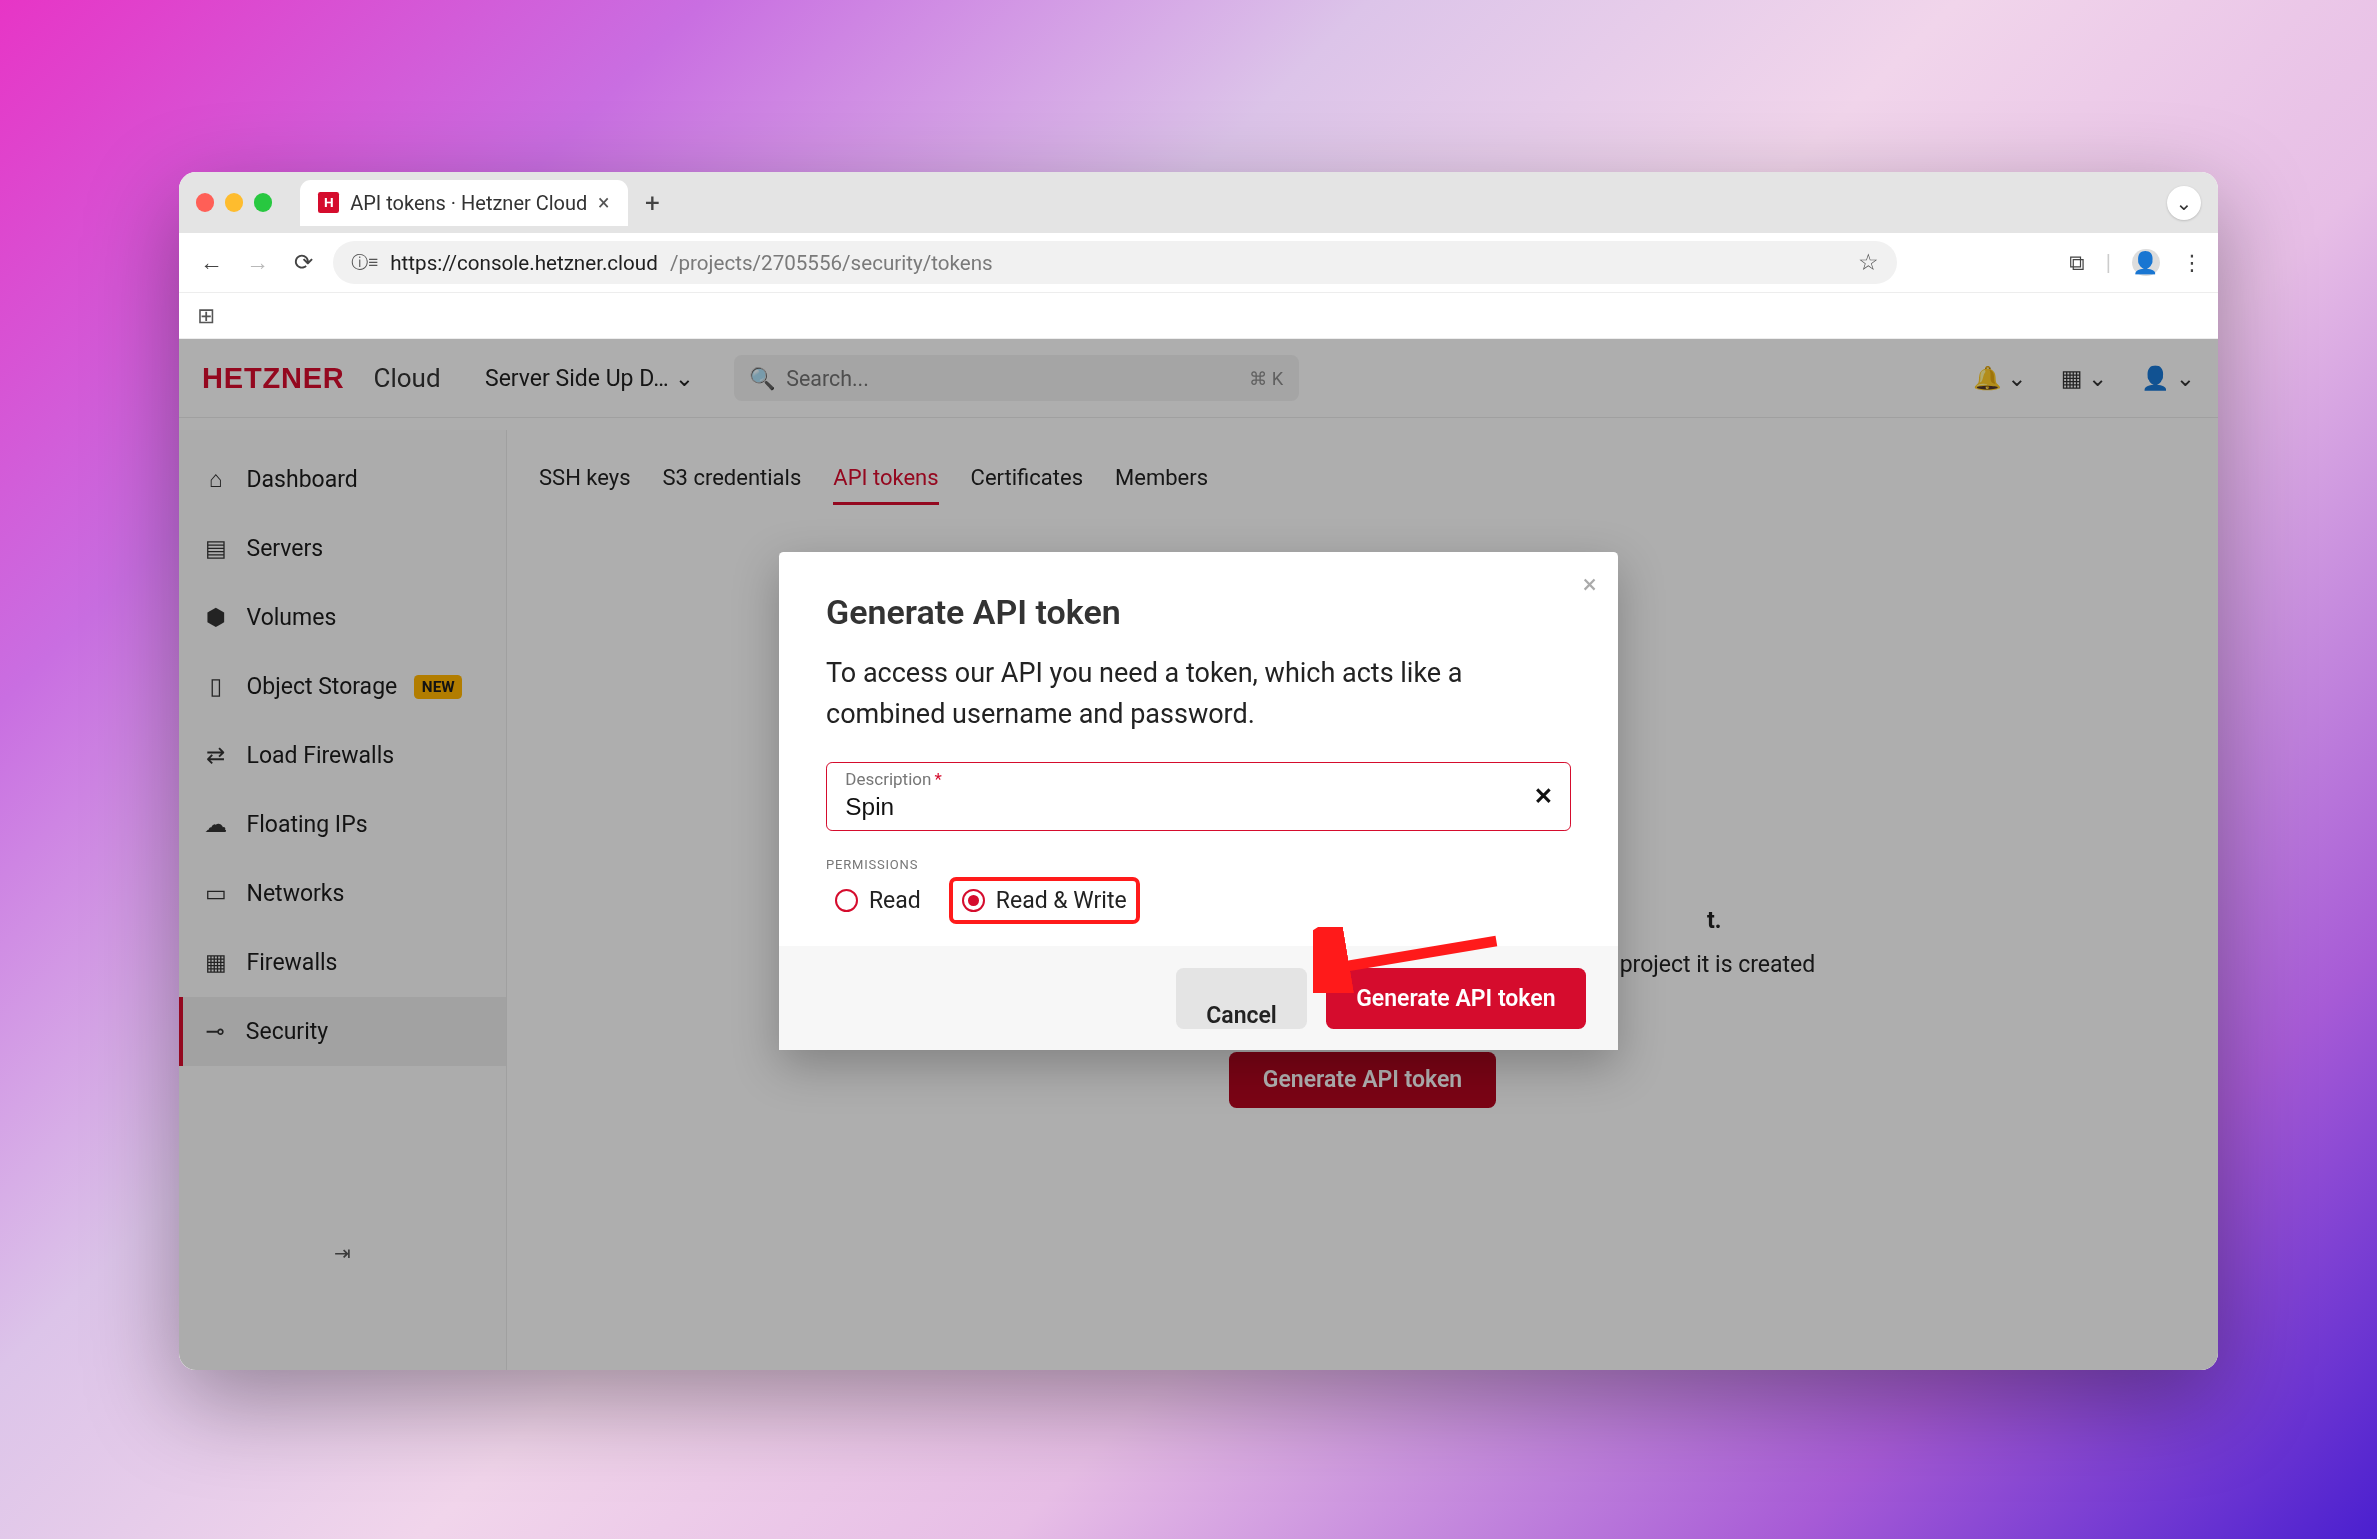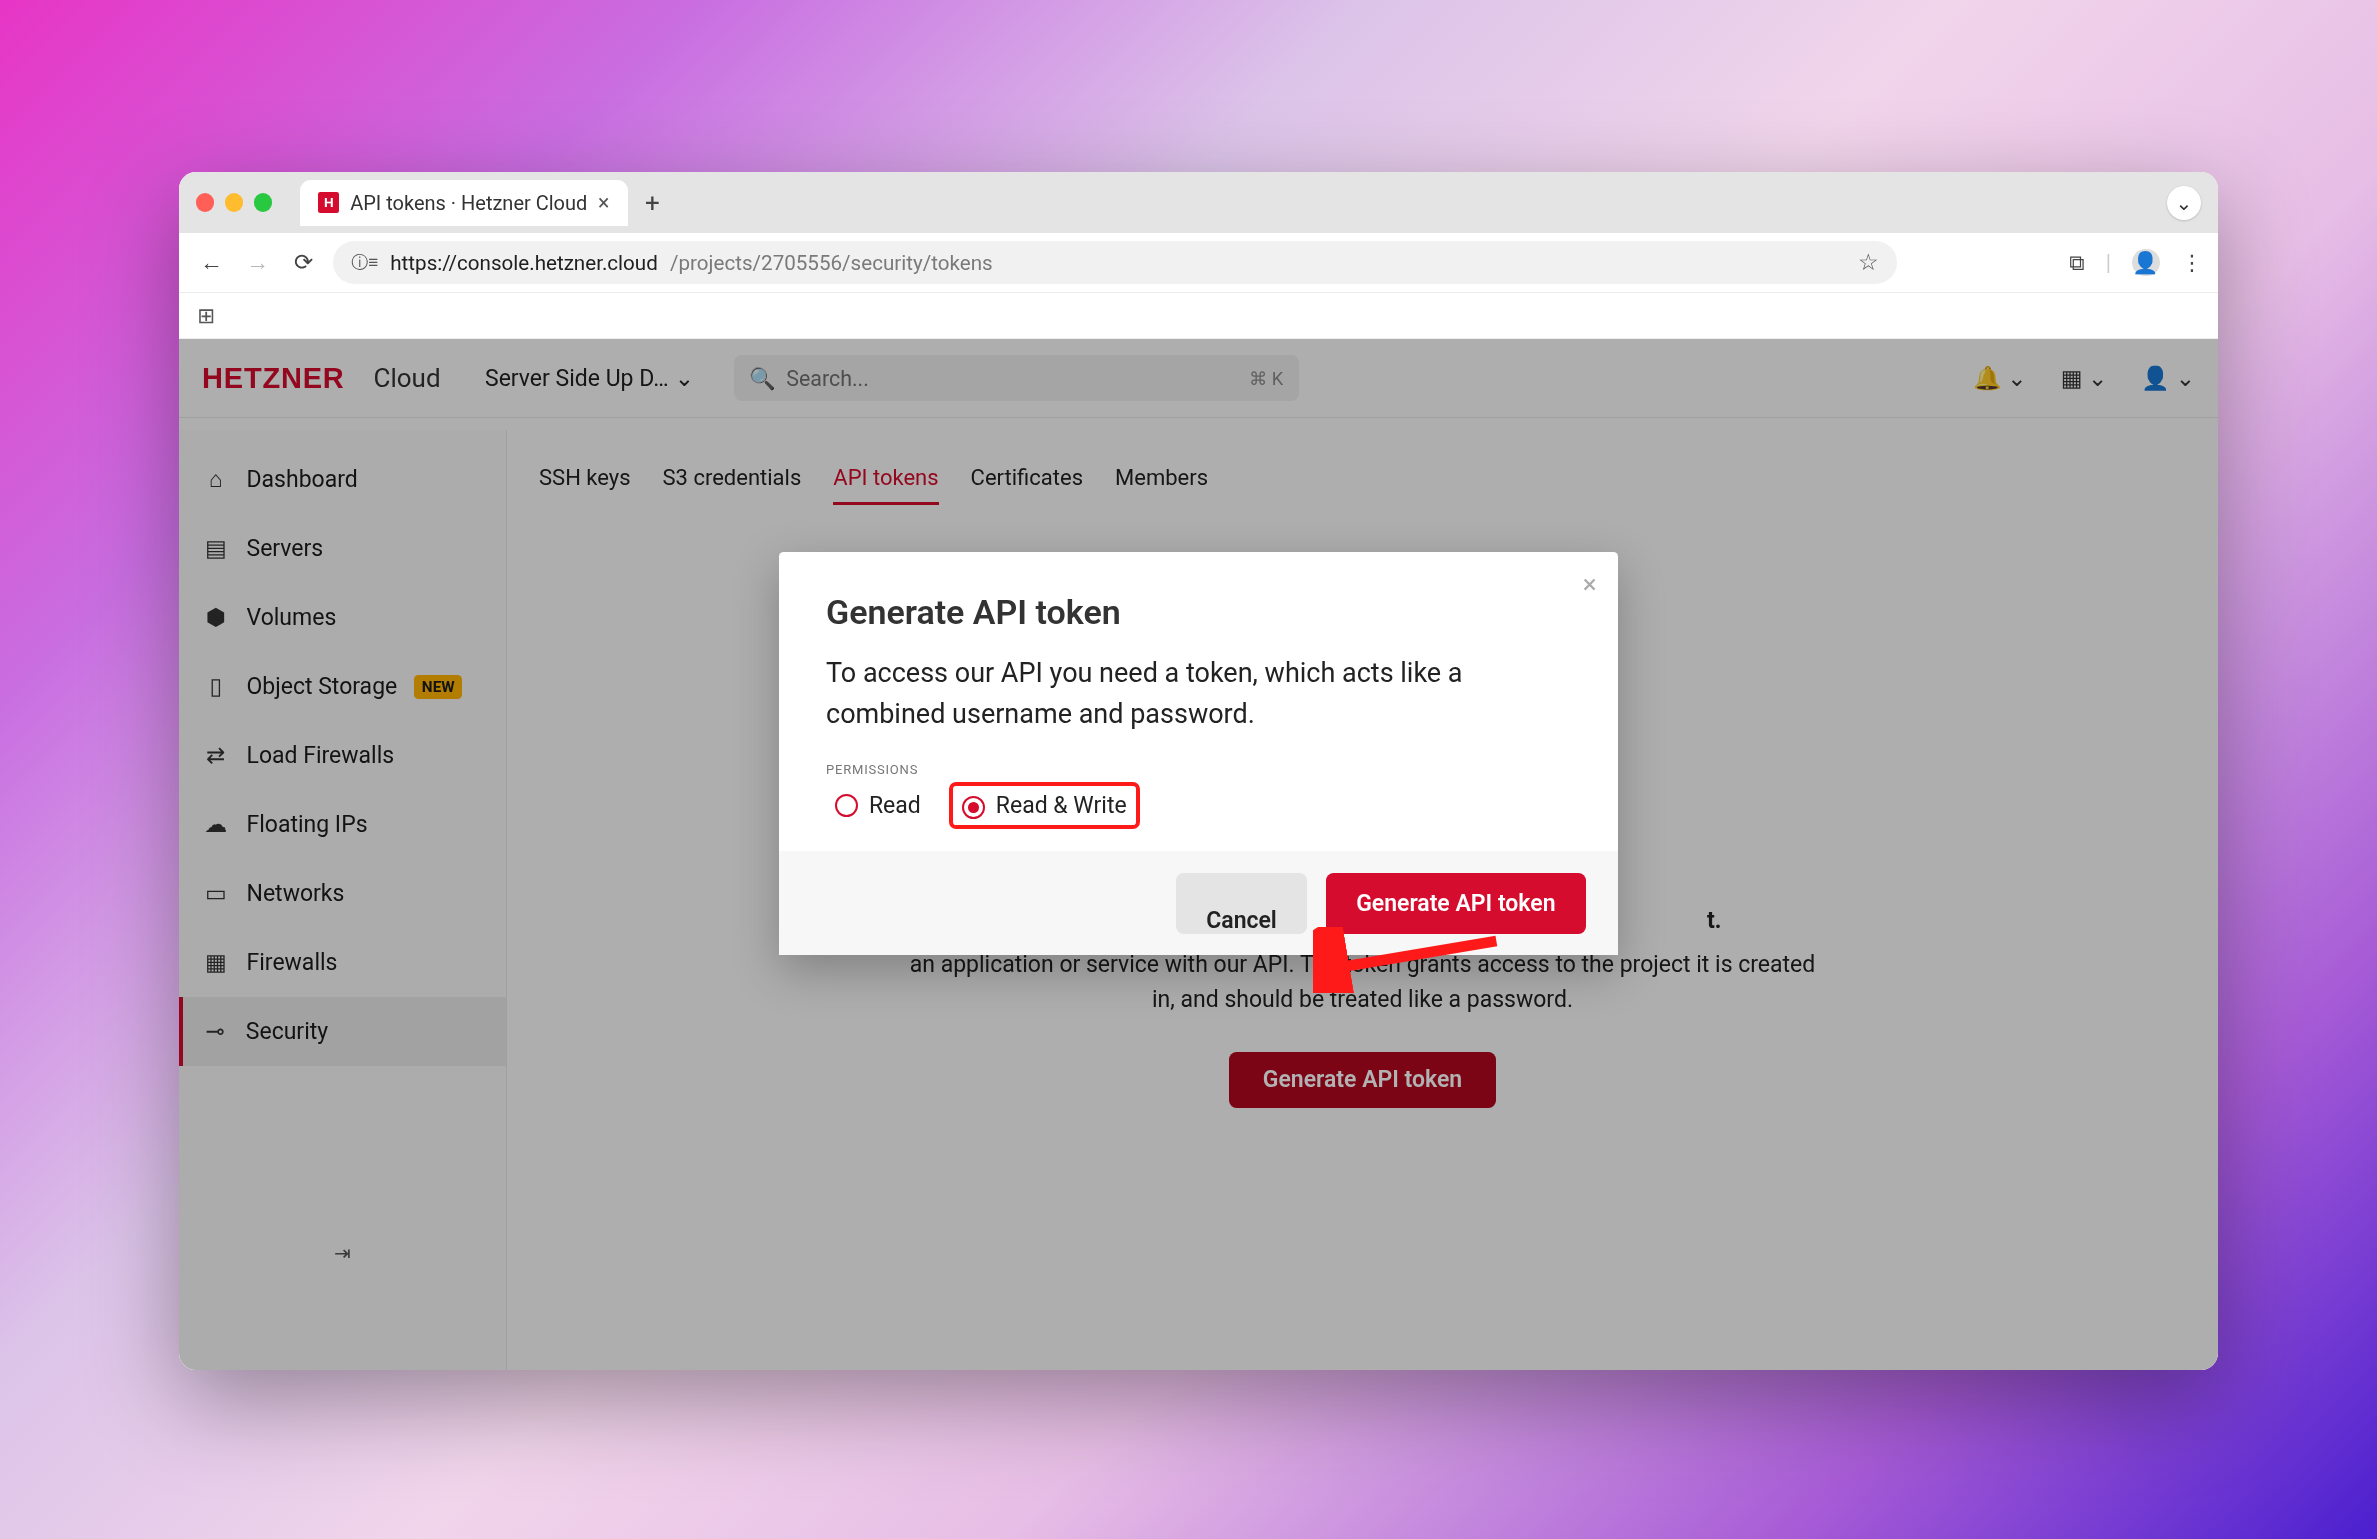--- a/index.html
+++ b/index.html
@@ -115,21 +115,21 @@
   .field-label{ position:absolute; top:6.1px; left:18.3px; font-size:17px; color:#777;}
   .field-label .req{color:#d50c2d; margin-left:3.1px;}
   .field input{ border:0; outline:0; font-size:24.4px; width:100%; padding-bottom:1.5px; color:#111; background:transparent;}
   .field .clear{ position:absolute; right:17px; top:50%; transform:translateY(-50%); font-size:23px; color:#111; font-weight:700; cursor:pointer;}
 
   .perm-title{ margin-top:26px; font-size:13px; color:#777; letter-spacing:0.8px;}
   .perm-row{ display:flex; align-items:center; gap:23px; margin-top:9.2px;}
   .radio{ display:flex; align-items:center; gap:10.7px; font-size:23px; color:#222; padding:6.1px 9.2px;}
   .radio .circle{ width:23px;height:23px;border:2.3px solid #d50c2d;border-radius:50%; display:flex;align-items:center;justify-content:center;}
   .radio .circle.filled::after{content:"";width:10.7px;height:10.7px;background:#d50c2d;border-radius:50%;}
-  .radio.highlight{ outline:4.6px solid #ff1a1a; border-radius:3.1px;align-items:flex-end;}
+  .radio.highlight{ outline:4.6px solid #ff1a1a; border-radius:3.1px;}
 
   .arrow-annot{
     position:absolute; left:534px; top:375px; width:191px; height:66px; pointer-events:none;
   }
   .arrow-annot svg{width:100%;height:100%;}
 
   .modal-footer{ background:#f7f7f7; padding:21.4px 32px; display:flex; justify-content:flex-end; gap:18.3px;}
   .btn{ height:61px; padding:0 30.5px; border-radius:7.6px; font-size:23px; font-weight:600; display:flex;align-items:center;justify-content:center; cursor:pointer;}
   .btn.secondary{ background:#e4e4e4; color:#222;align-items:flex-end;}
   .btn.primary{ background:#d50c2d; color:#fff;}
@@ -265,20 +265,27 @@
       </div>
 
       <div class="app-overlay"></div>
 
       <div class="modal">
         <span class="modal-close">×</span>
         <div class="modal-body">
           <h2>Generate API token</h2>
           <p class="lead">To access our API you need a token, which acts like a combined username and password.</p>
 
+          <div class="field">
+            <span class="field-label">
+              <span>Description</span><span class="req">*</span>
+            </span>
+            <input type="text" value="Spin" style="">
+            <span class="clear">✕</span>
+          </div>
 
           <div class="perm-title">PERMISSIONS</div>
           <div class="perm-row">
             <label class="radio">
               <span class="circle"></span>
               <span>Read</span>
             </label>
             <label class="radio highlight">
               <span class="circle filled"></span>
               <span>Read &amp; Write</span>

